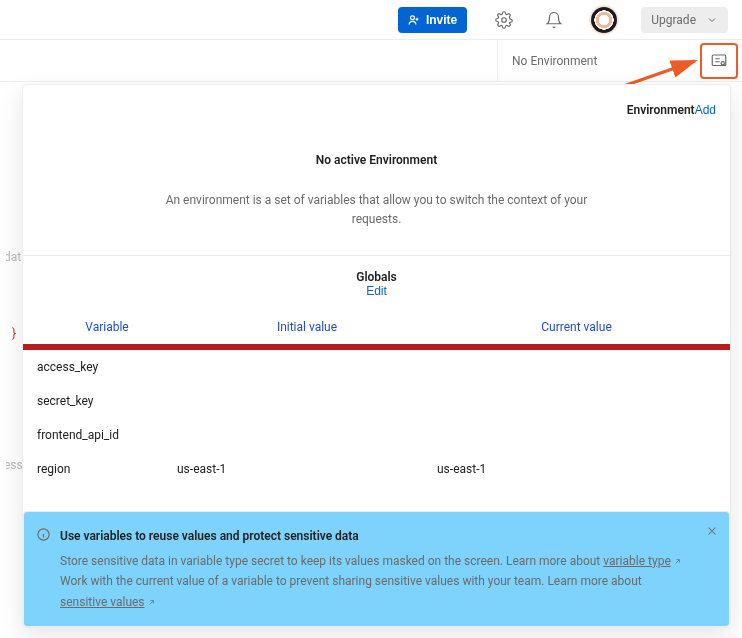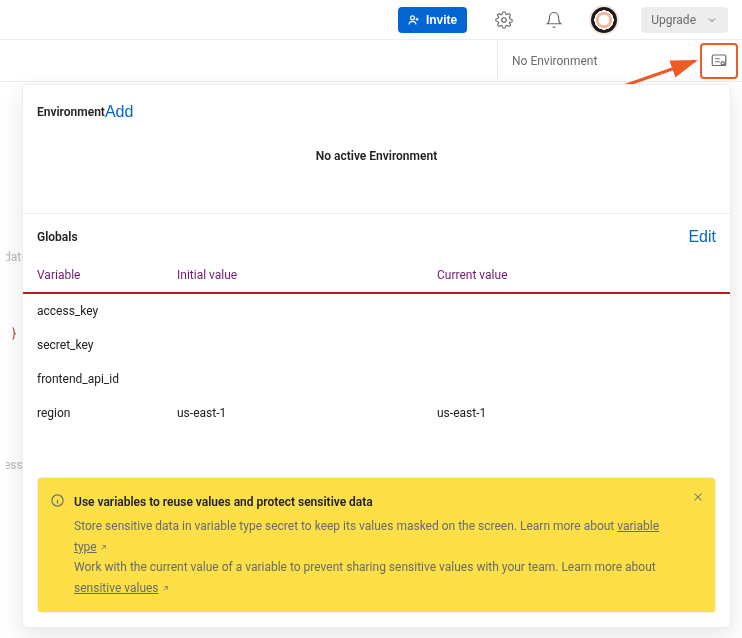--- a/index.html
+++ b/index.html
@@ -120,27 +120,27 @@
     display: flex;
     flex-direction: column;
     overflow: hidden;
   }
 
   .section-env {
     padding: 18px 14px 26px 14px;
     border-bottom: 1px solid #ededed;
   }
   .section-head {
-    display: flex; justify-content: flex-start; align-items: center;
-    margin-bottom: 28px;
+    display: flex; justify-content: flex-end; align-items: center;
+    margin-bottom: 36px;
   }
   .section-head h3 { font-size: 12px; font-weight: 600; color: #212121; }
   .link-btn {
     color: #0265d2;
-    font-size: 16px;
+    font-size: 12px;
     font-weight: 400;
     background: none; border: none;
     cursor: pointer;
   }
   .empty-title {
     text-align: center;
     font-weight: 600;
     font-size: 12px;
     margin-bottom: 24px;
   }
@@ -154,45 +154,46 @@
   }
 
   .section-globals {
     flex: 1;
     display: flex;
     flex-direction: column;
   }
   .globals-head {
     display: flex; justify-content: space-between; align-items: center;
     padding: 14px 14px 12px 14px;
+    flex-direction: column;
   }
   .globals-head h3 { font-size: 12px; font-weight: 600; }
   .vars-table {
     width: 100%;
   }
   .vars-header, .vars-row {
     display: grid;
     grid-template-columns: 140px 260px 1fr;
     padding: 10px 14px;
     font-size: 12px;
   }
   .vars-header {
-    color: #701a75;
-    border-bottom: 2px solid #b91c1c;
+    color: #1d4ed8;
+    border-bottom: 6px solid #b91c1c;
+    text-align: center;
   }
   .vars-row {
     color: #212121;
   }
   .vars-row > div { overflow: hidden; text-overflow: ellipsis; }
 
   .info-box {
-    margin: 14px;
     border: 1px solid #ededed;
     border-radius: 4px;
-    background: #fde047;
+    background: #7dd3fc;
     padding: 14px 40px 14px 36px;
     position: relative;
     font-size: 12px;
     color: #6b6b6b;
     line-height: 1.7;
   }
   .info-box .info-title {
     font-weight: 600;
     color: #212121;
     margin-bottom: 4px;
@@ -297,20 +298,21 @@
 </div>
 
 <div class="panel">
 
   <div class="section-env">
     <div class="section-head">
       <h3>Environment</h3>
       <button class="link-btn">Add</button>
     </div>
     <div class="empty-title">No active Environment</div>
+    <div class="empty-desc">An environment is a set of variables that allow you to switch the context of your requests.</div>
   </div>
 
   <div class="section-globals">
     <div class="globals-head">
       <h3>Globals</h3>
       <button class="link-btn">Edit</button>
     </div>
     <div class="vars-table">
       <div class="vars-header">
         <div>Variable</div>

